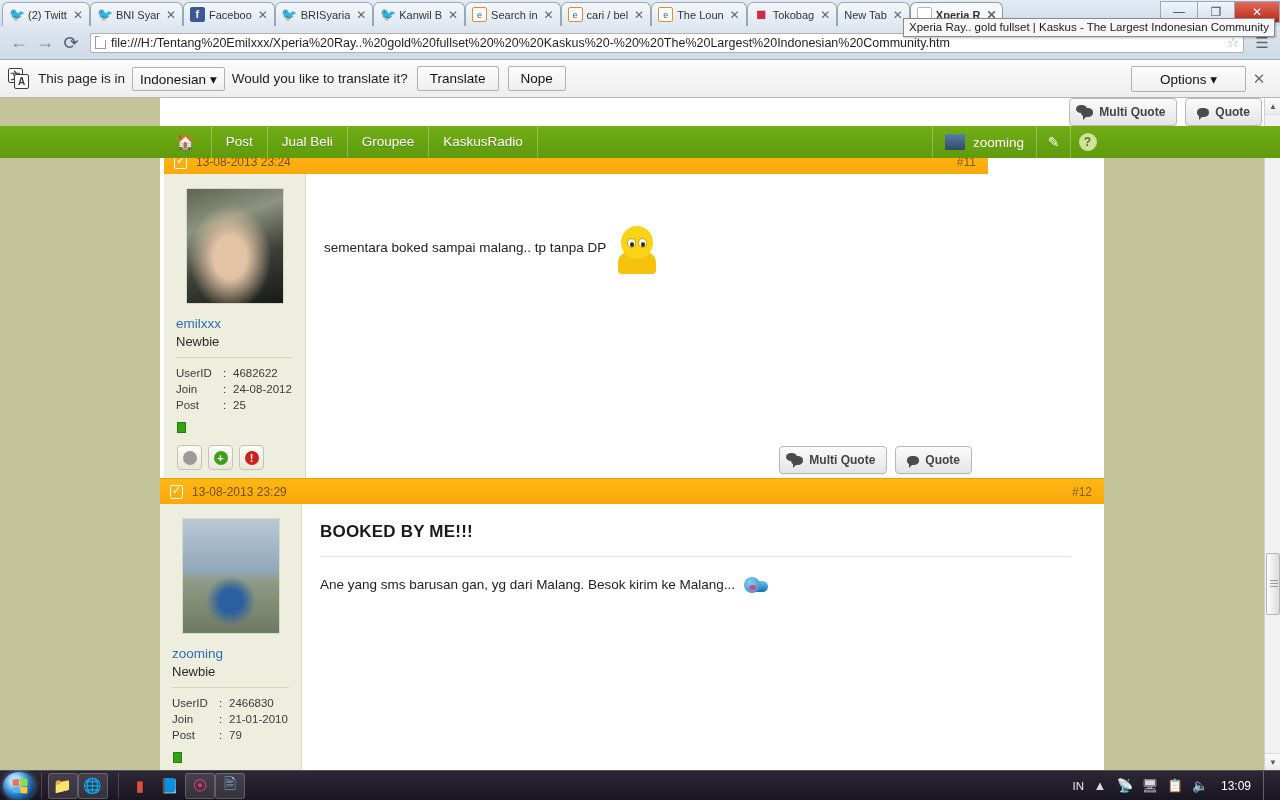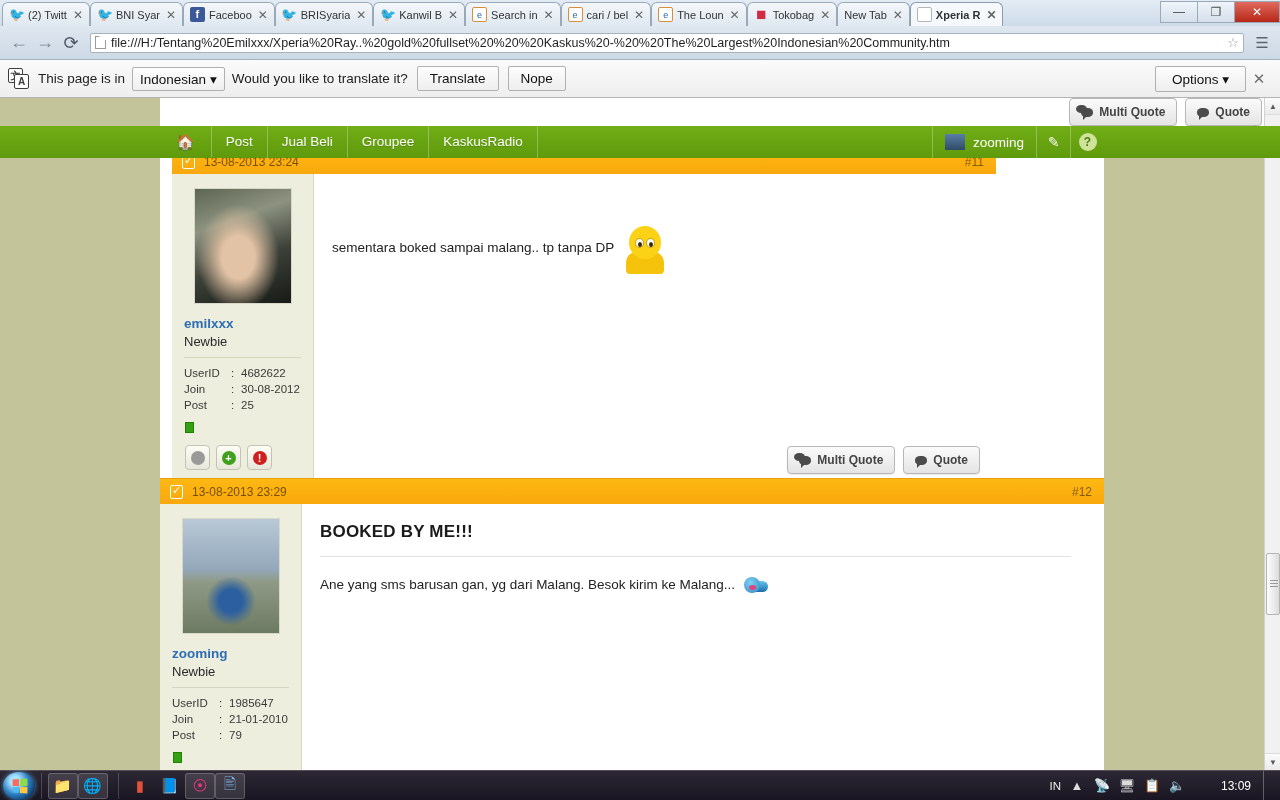--- a/index.html
+++ b/index.html
@@ -140,21 +140,21 @@
     font-size:13.5px; color:#111;
   }
   .tb-btn {
     border:1px solid #b0b0b0; background:linear-gradient(#fdfdfd,#eeeeee);
     border-radius:2px; padding: 4px 12px; margin-left:9px;
     font-size:13.5px; color:#111;
   }
   #optionsbtn {
     margin-left:auto; border:1px solid #b0b0b0;
     background:linear-gradient(#fdfdfd,#eeeeee); border-radius:2px;
-    padding: 4px 16px; font-size:13.5px; color:#111;
+    padding: 4px 28px; font-size:13.5px; color:#111;
   }
   #tbclose { width:26px; text-align:center; color:#6b6b6b; font-size:15px; }
 
   
   #viewport {
     position:absolute; left:0; top:98px; width:1280px; height:672px;
     background:#c3c49a; overflow:hidden;
   }
   #pagewrap {
     position:absolute; left:160px; top:0; width:944px; background:#fff;
@@ -228,21 +228,21 @@
   .avatar.a1 {
     background:
       radial-gradient(ellipse at 45% 60%, #e3c3a5 0 22%, rgba(227,195,165,0) 55%),
       linear-gradient(160deg,#5d6652 0%, #8d9380 30%, #3b4038 62%, #171a16 100%);
   }
   .avatar.a2 {
     background:
       radial-gradient(circle at 50% 72%, #2b5fa0 0 12%, rgba(43,95,160,0) 26%),
       linear-gradient(#b9c9d6 0%, #93a8bb 44%, #8f9a86 55%, #6d7a62 100%);
   }
-  .uname { color:#2e6eb5; font-weight:bold; font-size:13.5px; padding-left:12px; }
+  .uname { color:#2e6eb5; font-weight:normal; font-size:13.5px; padding-left:12px; }
   .urank { color:#2b2b2b; font-size:13px; padding-left:12px; margin-top:3px; }
   .usep { height:1px; background:#d5d6bd; margin: 8px 12px 7px 12px; }
   .urow { display:flex; font-size:11.5px; color:#3a3a3a; padding-left:12px; line-height:16px; }
   .urow .k { width:47px; flex:0 0 47px; }
   .urow .c { width:10px; flex:0 0 10px; }
   .ustatus { width:9px;height:11px;background:#35a014;border:1px solid #228000;margin:9px 0 0 13px; }
   .uicons { display:flex; gap:6px; padding:12px 0 0 13px; }
   .uic {
     width:25px;height:25px;border:1px solid #c3c3b4;border-radius:4px;
     background:linear-gradient(#fdfdf6,#e7e7db);
@@ -324,38 +324,39 @@
   #startorb .flag i:nth-child(1){background:#f86d5a;} #startorb .flag i:nth-child(2){background:#8fdc4a;}
   #startorb .flag i:nth-child(3){background:#4fb8ef;} #startorb .flag i:nth-child(4){background:#ffc83c;}
   .tbseg { display:flex; align-items:center; margin-left:6px; padding-right:4px;
            border-left:1px solid rgba(255,255,255,.18); padding-left:6px; }
   .tbico { width:30px;height:26px; display:flex;align-items:center;justify-content:center;
            font-size:15px; border-radius:3px; }
   .tbico.pinned { background: rgba(255,255,255,.12); border:1px solid rgba(255,255,255,.2); }
   #tray { margin-left:auto; display:flex; align-items:center; gap:7px; padding-right:8px;
           color:#e8e8e8; font-size:11.5px; }
   #tray .tico { width:18px; text-align:center; font-size:13px; color:#dcdcdc; }
-  #clock { font-size:12px; color:#fff; min-width:40px; text-align:center;margin-left:23px; }
+  #clock { font-size:12px; color:#fff; min-width:40px; text-align:center; }
   #showdesk { width:9px; height:30px; border-left:1px solid rgba(255,255,255,.3); }
 </style>
 </head>
 <body>
 
 <div id="browser">
 
   <div id="tabstrip">
     <span class="tab"><span class="fav twitter">🐦</span><span class="tlabel">(2) Twitt</span><span class="tclose">✕</span></span><span class="tab"><span class="fav twitter">🐦</span><span class="tlabel">BNI Syar</span><span class="tclose">✕</span></span><span class="tab"><span class="fav fb">f</span><span class="tlabel">Faceboo</span><span class="tclose">✕</span></span><span class="tab"><span class="fav twitter">🐦</span><span class="tlabel">BRISyaria</span><span class="tclose">✕</span></span><span class="tab"><span class="fav twitter">🐦</span><span class="tlabel">Kanwil B</span><span class="tclose">✕</span></span><span class="tab"><span class="fav ie">e</span><span class="tlabel">Search in</span><span class="tclose">✕</span></span><span class="tab"><span class="fav ie">e</span><span class="tlabel">cari / bel</span><span class="tclose">✕</span></span><span class="tab"><span class="fav ie">e</span><span class="tlabel">The Loun</span><span class="tclose">✕</span></span><span class="tab"><span class="fav toko">◼</span><span class="tlabel">Tokobag</span><span class="tclose">✕</span></span><span class="tab"><span class="tlabel">New Tab</span><span class="tclose">✕</span></span><span class="tab active"><span class="fav doc"></span><span class="tlabel">Xperia R</span><span class="tclose">✕</span></span>
 
     <div id="winbtns">
       <div class="wb">—</div>
       <div class="wb">❐</div>
       <div class="wb close">✕</div>
     </div>
   </div>
 
+  <div id="tabtooltip">Xperia Ray.. gold fullset | Kaskus - The Largest Indonesian Community</div>
 
   <div id="toolbar">
     <div class="navbtn">←</div>
     <div class="navbtn">→</div>
     <div class="navbtn enabled">⟳</div>
     <div id="omnibox">
       <span class="pageicon"></span>
       <span class="urltext">file:///H:/Tentang%20Emilxxx/Xperia%20Ray..%20gold%20fullset%20%20%20Kaskus%20-%20%20The%20Largest%20Indonesian%20Community.htm</span>
       <span class="star">☆</span>
     </div>
@@ -386,41 +387,41 @@
               <span class="bubble dbl"></span>
               <span>Multi Quote</span>
             </div>
           <div class="qbtn">
               <span class="bubble"></span>
               <span>Quote</span>
             </div>
         </div>
       </div>
 
-      <div style="position:absolute; left:12px; top:50px; width:824px;">
+      <div style="position:absolute; left:4px; top:50px; width:824px;">
         <div class="posthead">
           <span class="chk"></span>
           <span>13-08-2013 23:24</span>
           <span class="pnum">#11</span>
         </div>
         <div class="postbody">
           <div class="userpane">
             <div class="avatar a1"></div>
             <div class="uname">emilxxx</div>
             <div class="urank">Newbie</div>
             <div class="usep"></div>
             <div class="urow">
                 <span class="k">UserID</span>
                 <span class="c">:</span>
                 <span>4682622</span>
               </div>
             <div class="urow">
                 <span class="k">Join</span>
                 <span class="c">:</span>
-                <span>30-08-2012</span>
+                <span>24-08-2012</span>
               </div>
             <div class="urow">
                 <span class="k">Post</span>
                 <span class="c">:</span>
                 <span>25</span>
               </div>
             <div class="ustatus"></div>
             <div class="uicons">
               <div class="uic">
                   <span class="dot grey"></span>
@@ -465,21 +466,21 @@
         </div>
         <div class="postbody">
           <div class="userpane" style="min-height:290px;">
             <div class="avatar a2"></div>
             <div class="uname">zooming</div>
             <div class="urank">Newbie</div>
             <div class="usep"></div>
             <div class="urow">
                 <span class="k">UserID</span>
                 <span class="c">:</span>
-                <span>1985647</span>
+                <span>2466830</span>
               </div>
             <div class="urow">
                 <span class="k">Join</span>
                 <span class="c">:</span>
                 <span>21-01-2010</span>
               </div>
             <div class="urow">
                 <span class="k">Post</span>
                 <span class="c">:</span>
                 <span>79</span>

